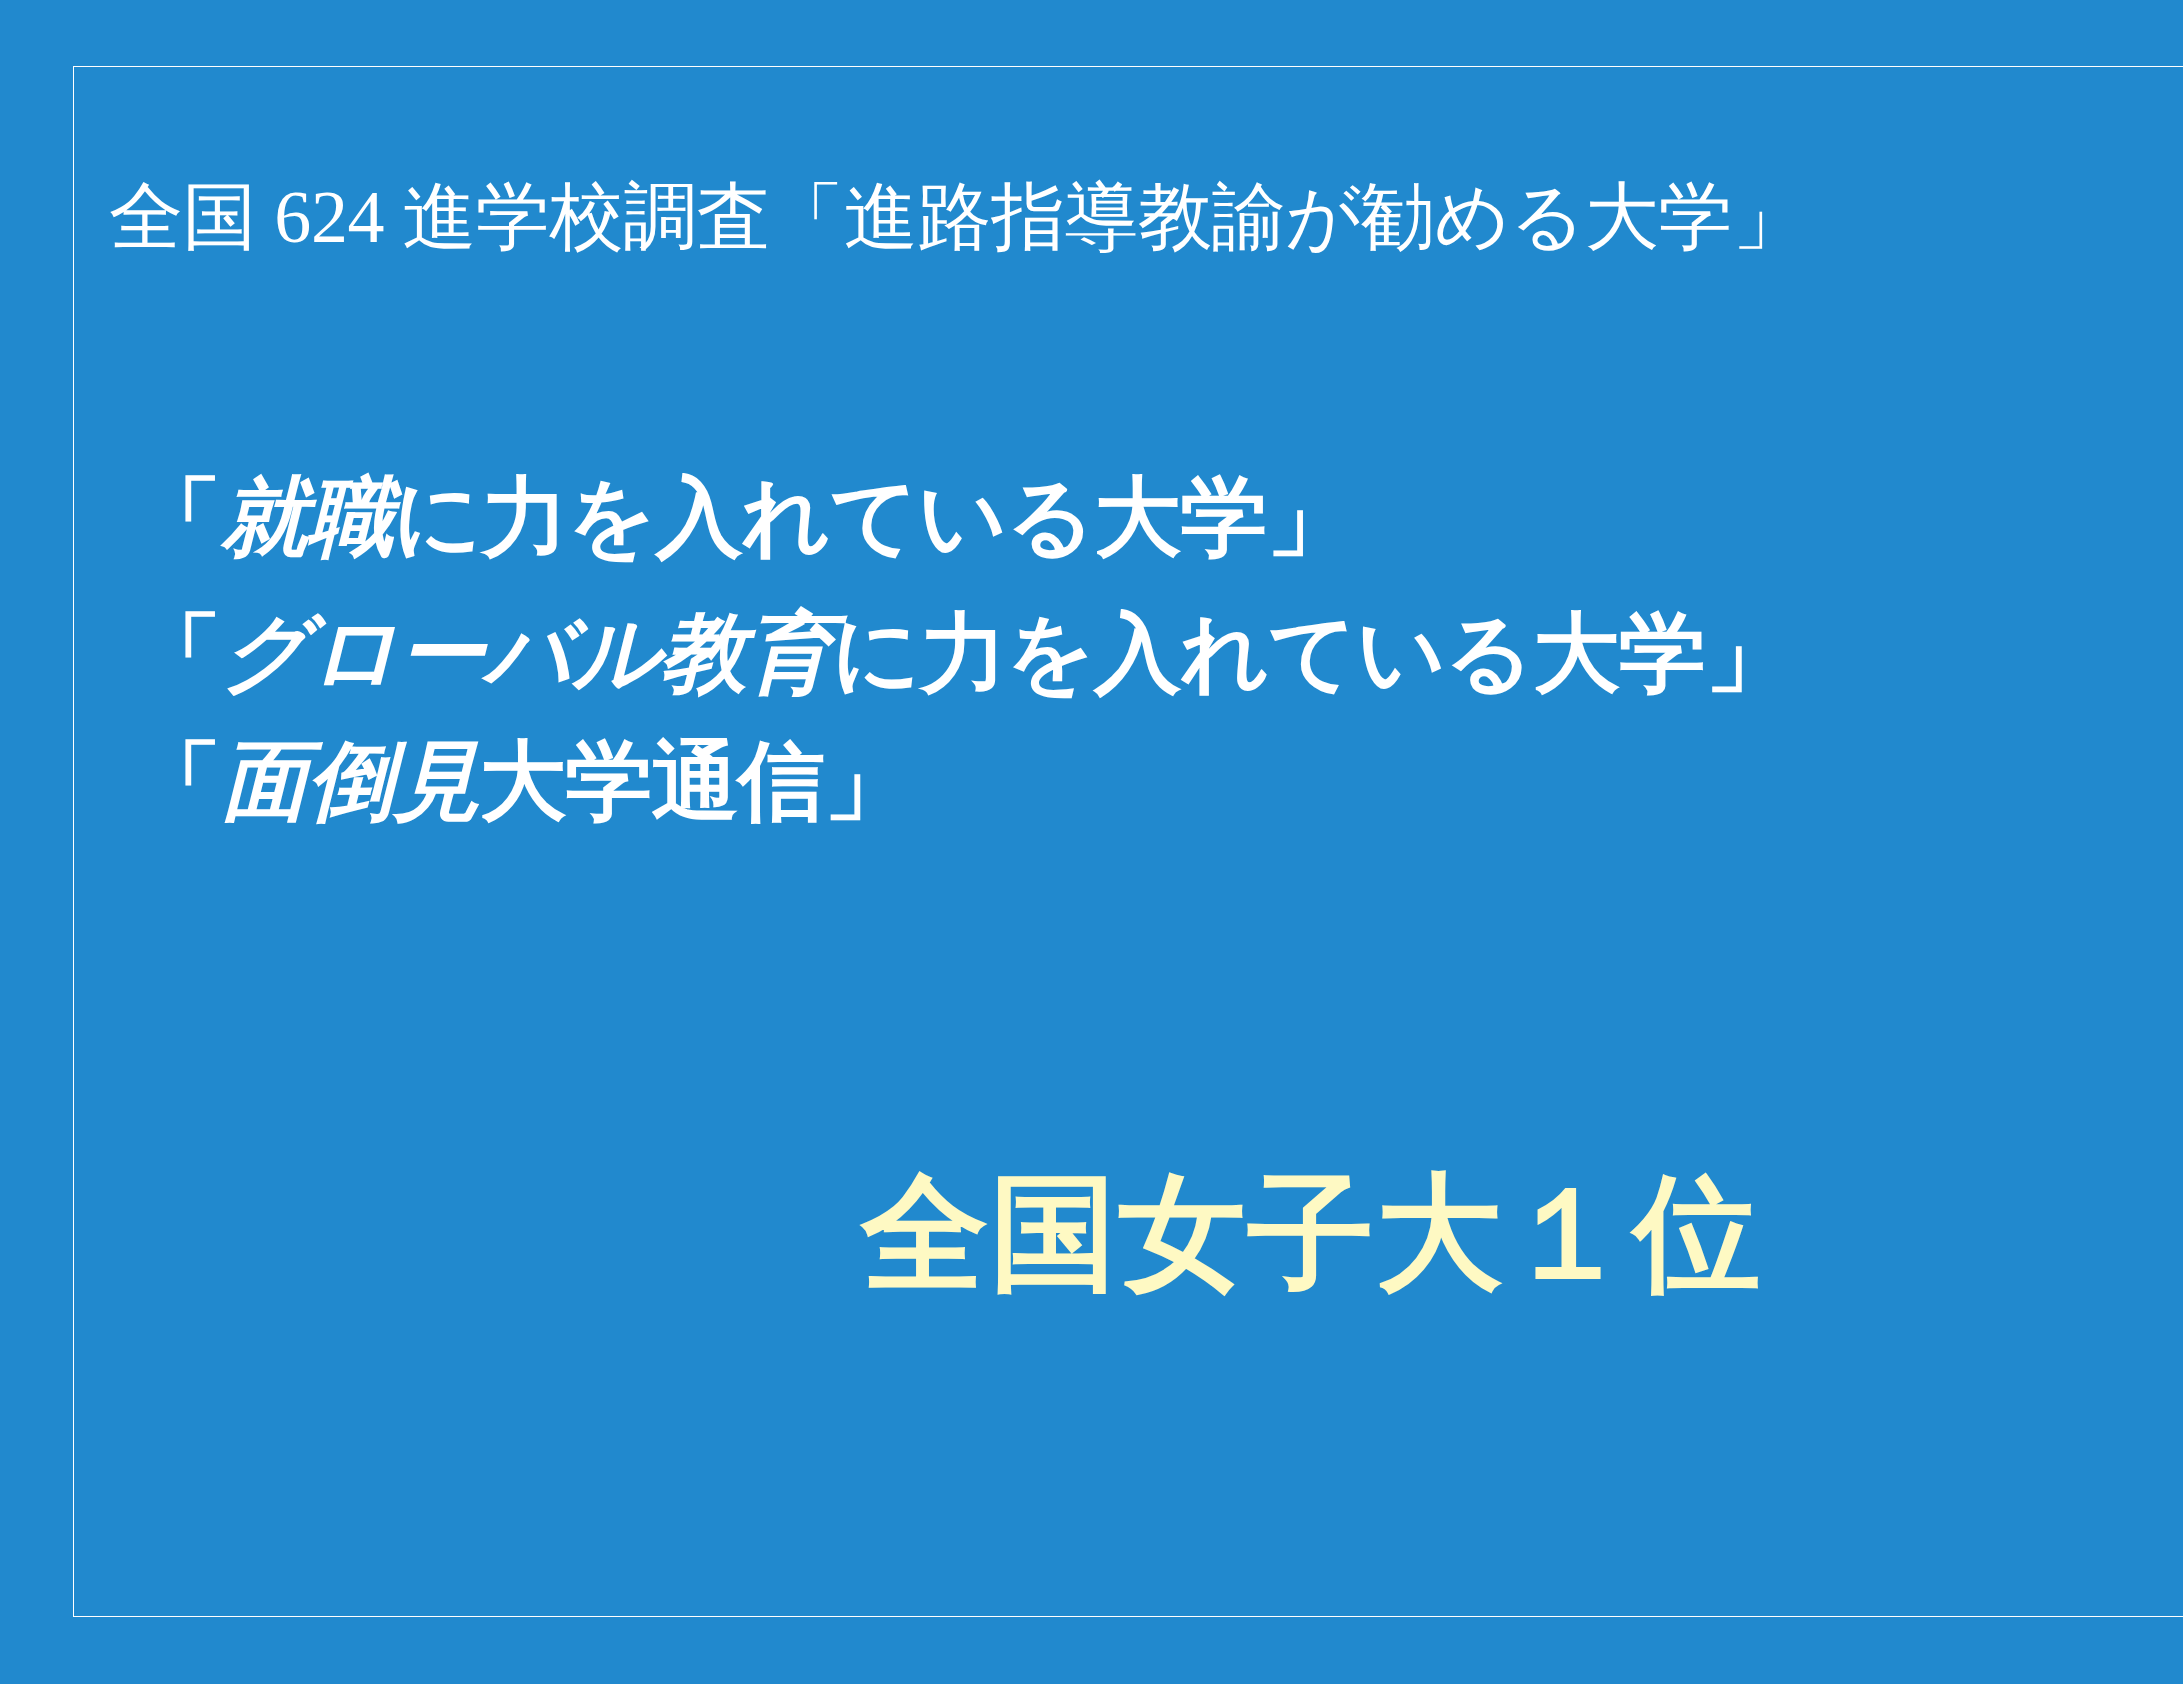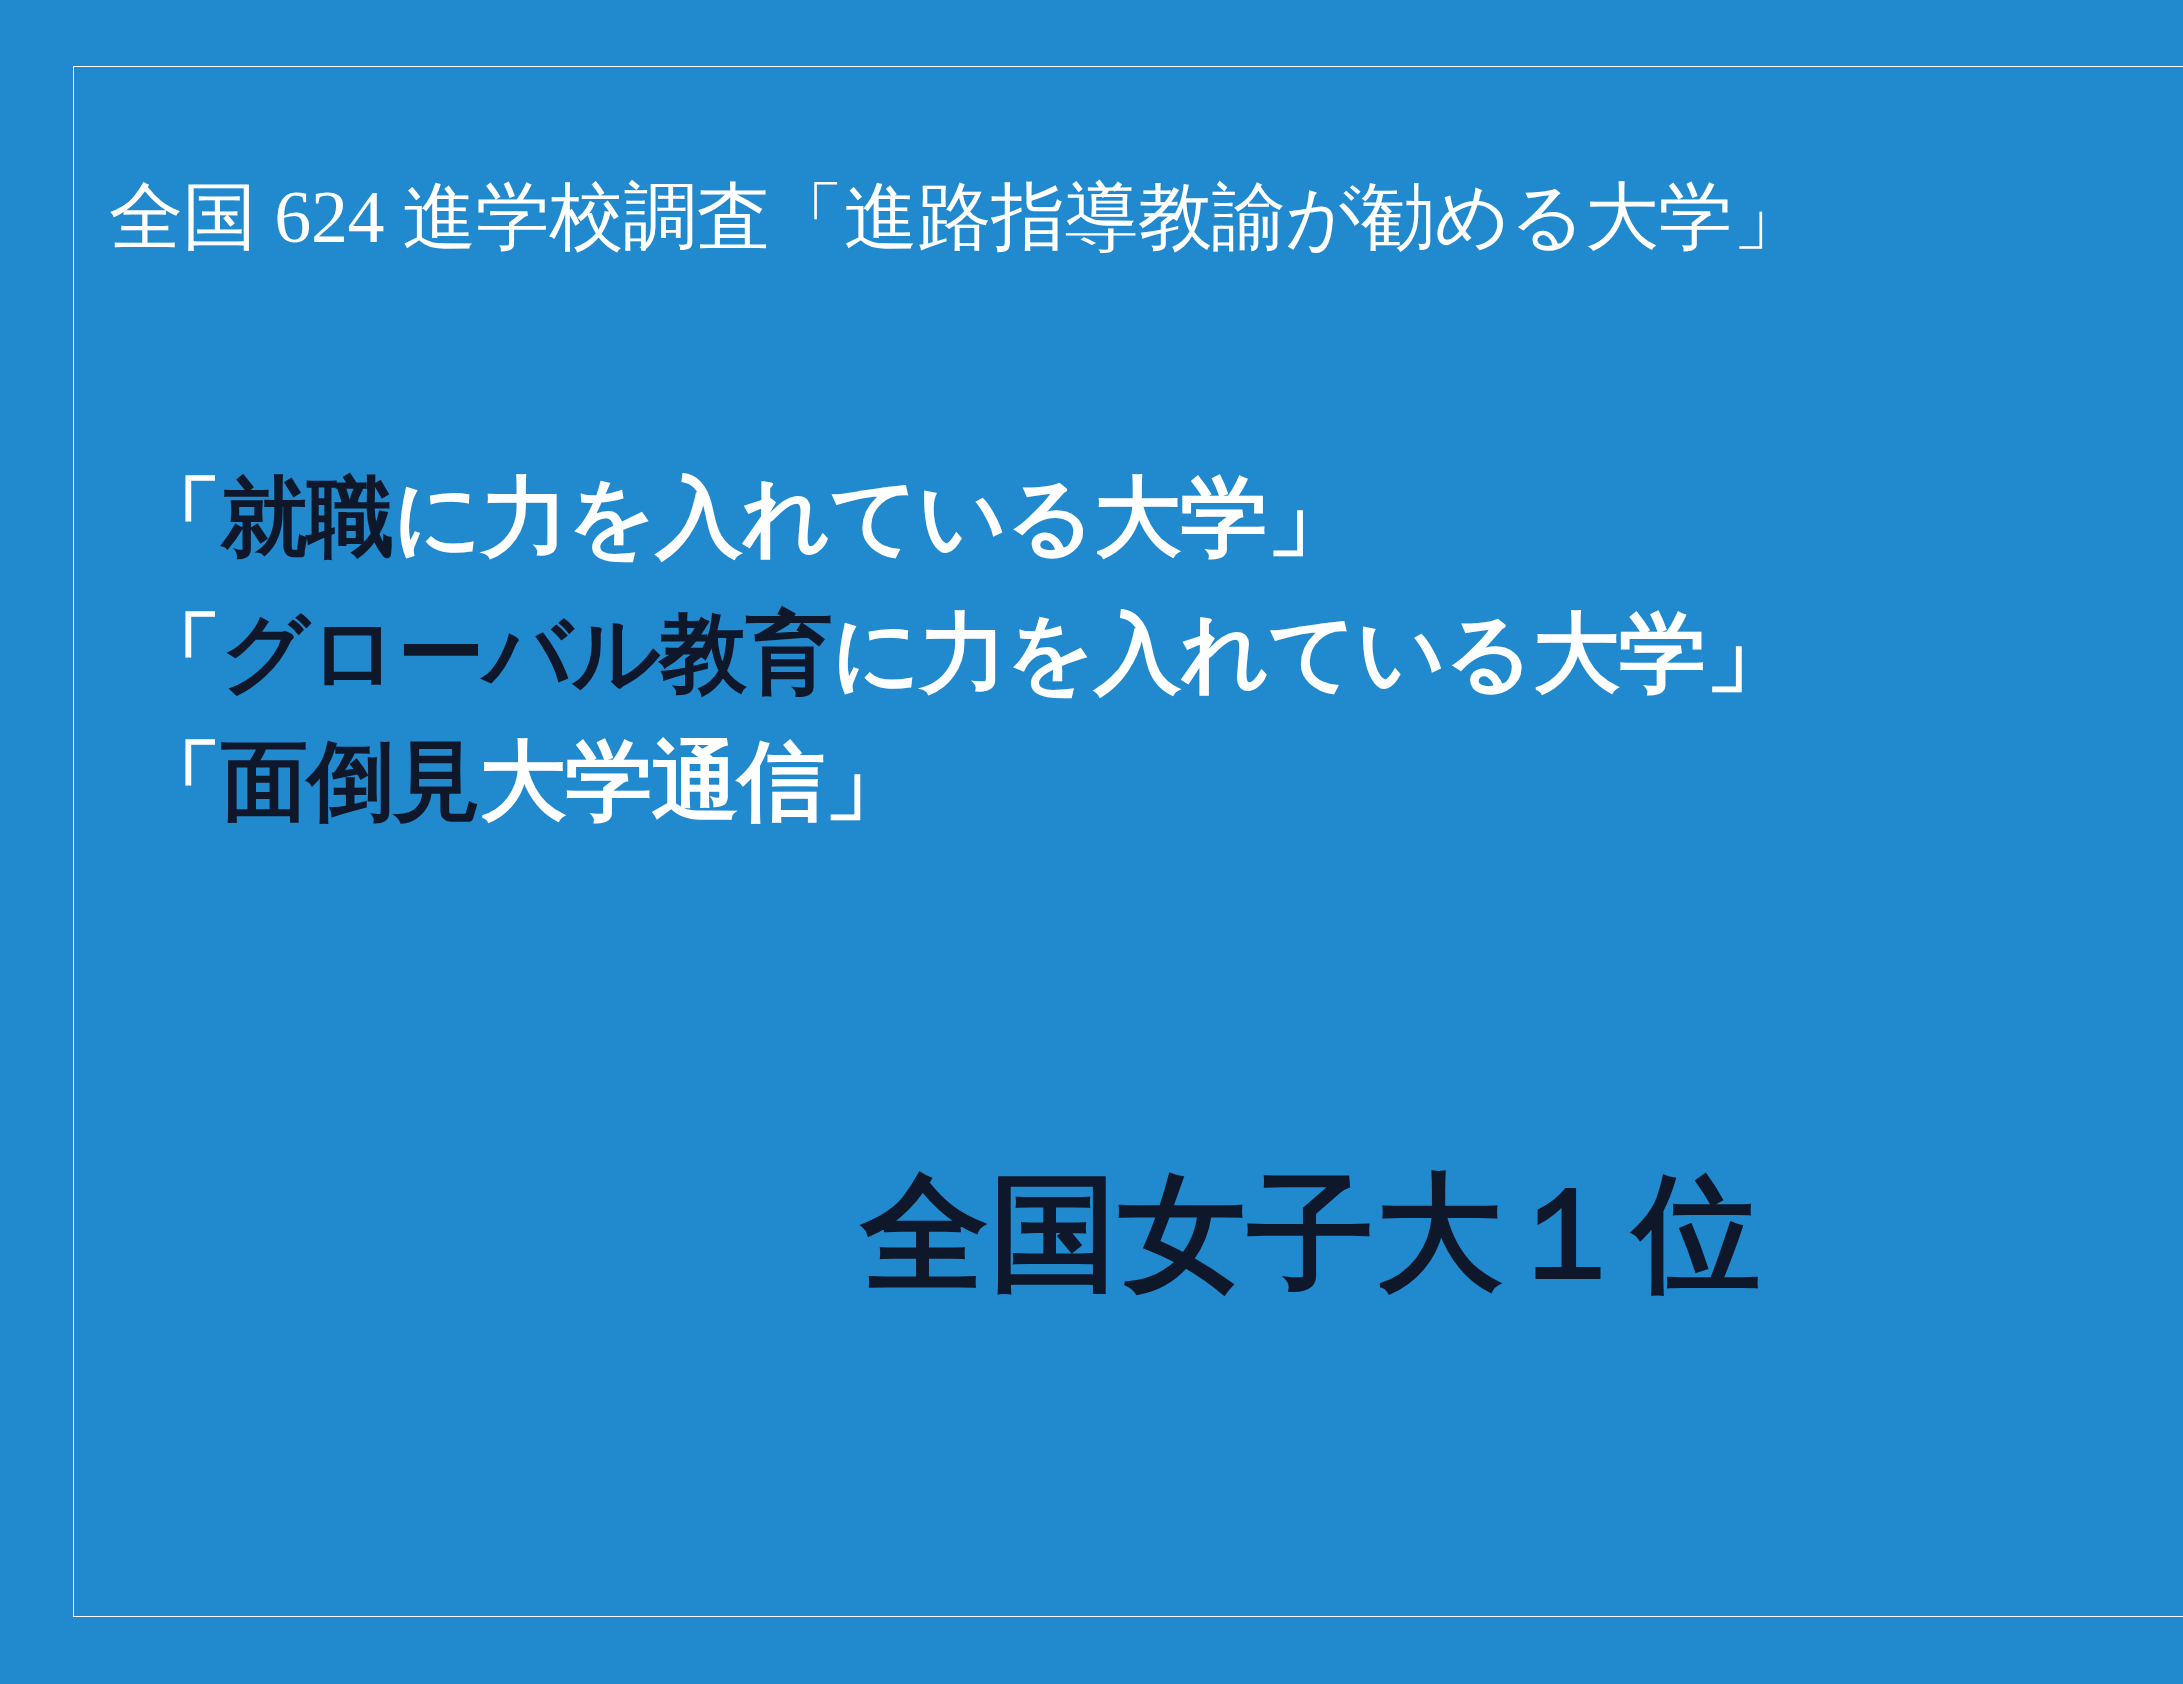--- a/index.html
+++ b/index.html
@@ -78,36 +78,36 @@
     color: #ffffff;
     font-family: "DejaVu Sans", "Liberation Sans", sans-serif;
     font-weight: 700;
     white-space: nowrap;
     letter-spacing: -0.9px;
   }
   .cat-1 { font-size: 87px; line-height: 1; margin-bottom: 49px; }
   .cat-2 { font-size: 87px; line-height: 1; margin-bottom: 41px; }
   .cat-3 { font-size: 87px; line-height: 1; }
 
-  .hl { color: #0f172a; }
+  .hl { color: #ffffff; font-style: italic; }
   .plain { color: #ffffff; }
 
   
   #headline-wrap {
     position: absolute;
     left: 0;
     top: 1170px;
     width: 2527px;
     text-align: center;
     padding-left: 96px;
     box-sizing: border-box;
   }
   #headline {
     display: inline-block;
-    color: #0f172a;
+    color: #fef9c3;
     font-family: "DejaVu Sans", "Liberation Sans", sans-serif;
     font-weight: 700;
     font-size: 127px;
     line-height: 1;
     letter-spacing: 1.7px;
     white-space: nowrap;
   }
 </style>
 </head>
 <body>

